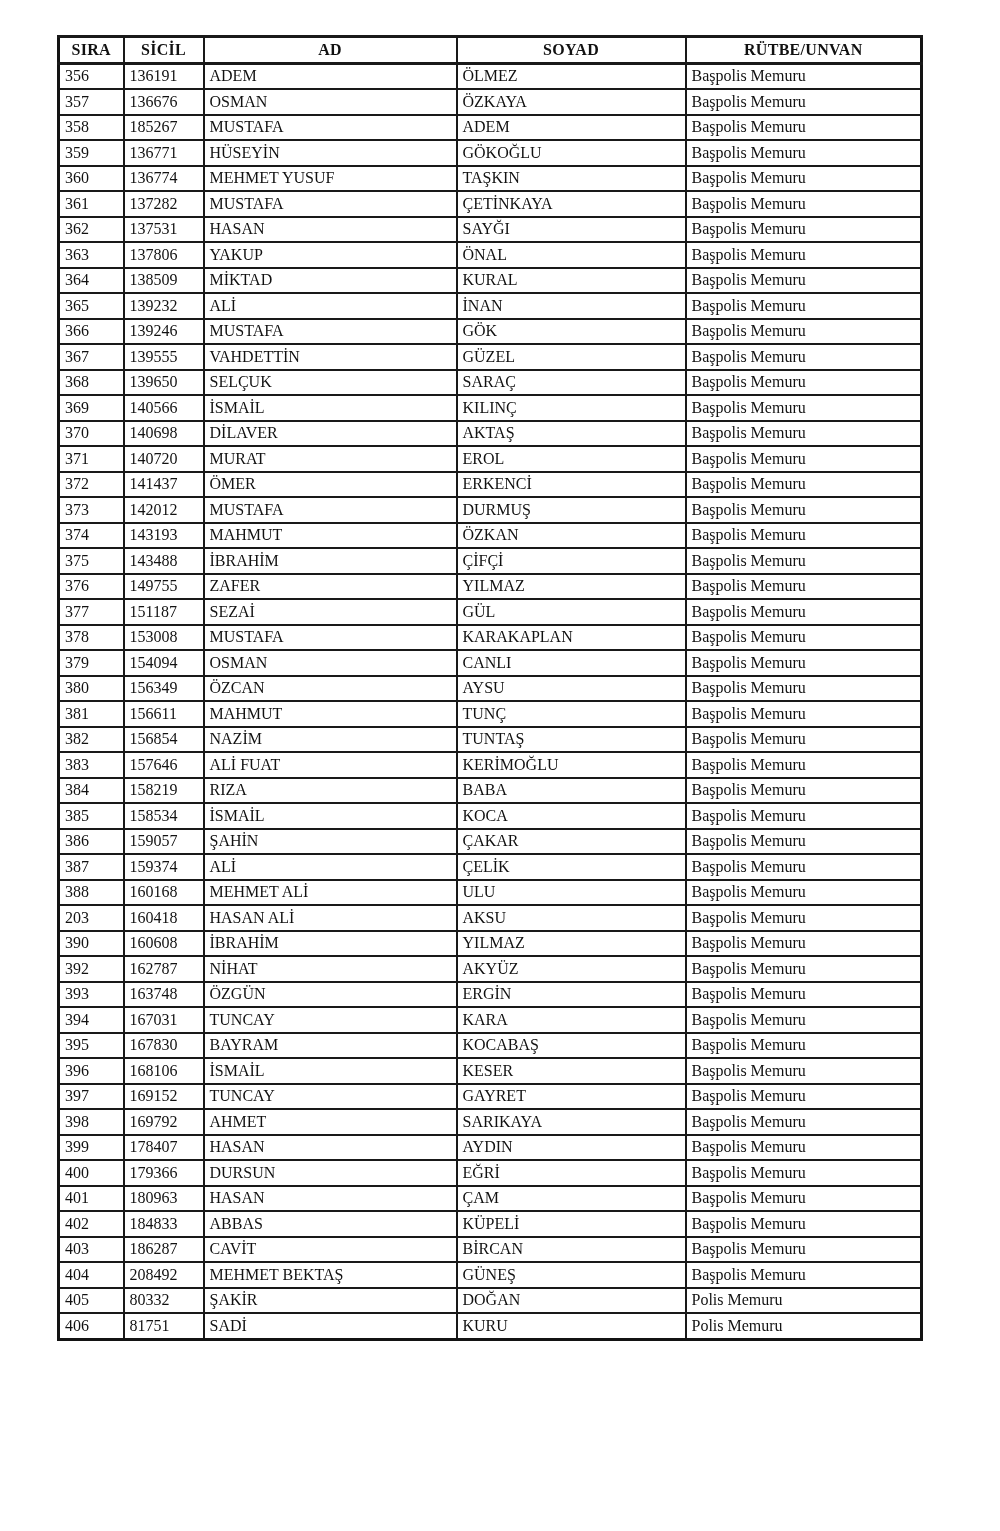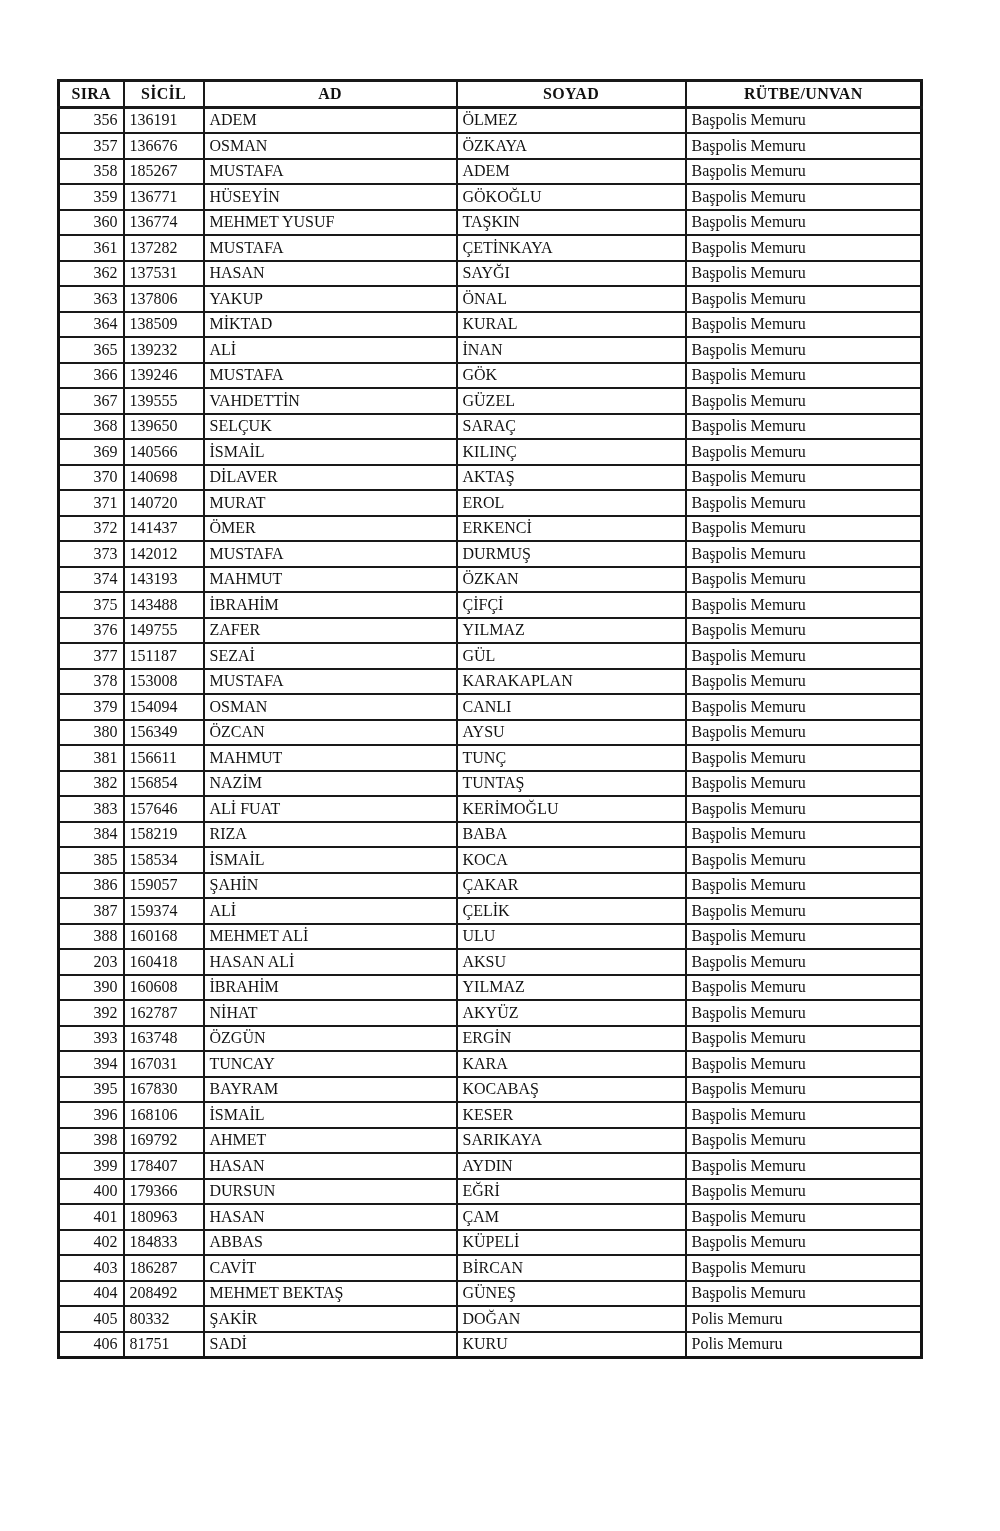--- a/index.html
+++ b/index.html
@@ -31,22 +31,22 @@
     overflow: hidden;
     vertical-align: middle;
   }
   table.roster th {
     font-weight: bold;
     text-align: center;
     border-top-width: 3px;
     border-bottom-width: 3px;
     letter-spacing: 0.3px;
   }
-  table.roster { border: 3px solid #151515; margin-top: 44px; }
-  td.col-sira { text-align: right; }
+  table.roster { border: 3px solid #151515; }
+  td.col-sira { text-align: left; }
   td.col-sicil { text-align: left; padding-right: 11px; }
   td.col-ad, td.col-soyad, td.col-rutbe { text-align: left; padding-left: 6px; }
 </style>
 </head>
 <body>
 
 <div class="page">
   <table class="roster">
     <colgroup>
       <col style="width:65px">
@@ -339,20 +339,27 @@
           <td class="col-rutbe">Başpolis Memuru</td>
         </tr>
         <tr>
           <td class="col-sira">396</td>
           <td class="col-sicil">168106</td>
           <td class="col-ad">İSMAİL</td>
           <td class="col-soyad">KESER</td>
           <td class="col-rutbe">Başpolis Memuru</td>
         </tr>
         <tr>
+          <td class="col-sira">397</td>
+          <td class="col-sicil">169152</td>
+          <td class="col-ad">TUNCAY</td>
+          <td class="col-soyad">GAYRET</td>
+          <td class="col-rutbe">Başpolis Memuru</td>
+        </tr>
+        <tr>
           <td class="col-sira">398</td>
           <td class="col-sicil">169792</td>
           <td class="col-ad">AHMET</td>
           <td class="col-soyad">SARIKAYA</td>
           <td class="col-rutbe">Başpolis Memuru</td>
         </tr>
         <tr>
           <td class="col-sira">399</td>
           <td class="col-sicil">178407</td>
           <td class="col-ad">HASAN</td>

